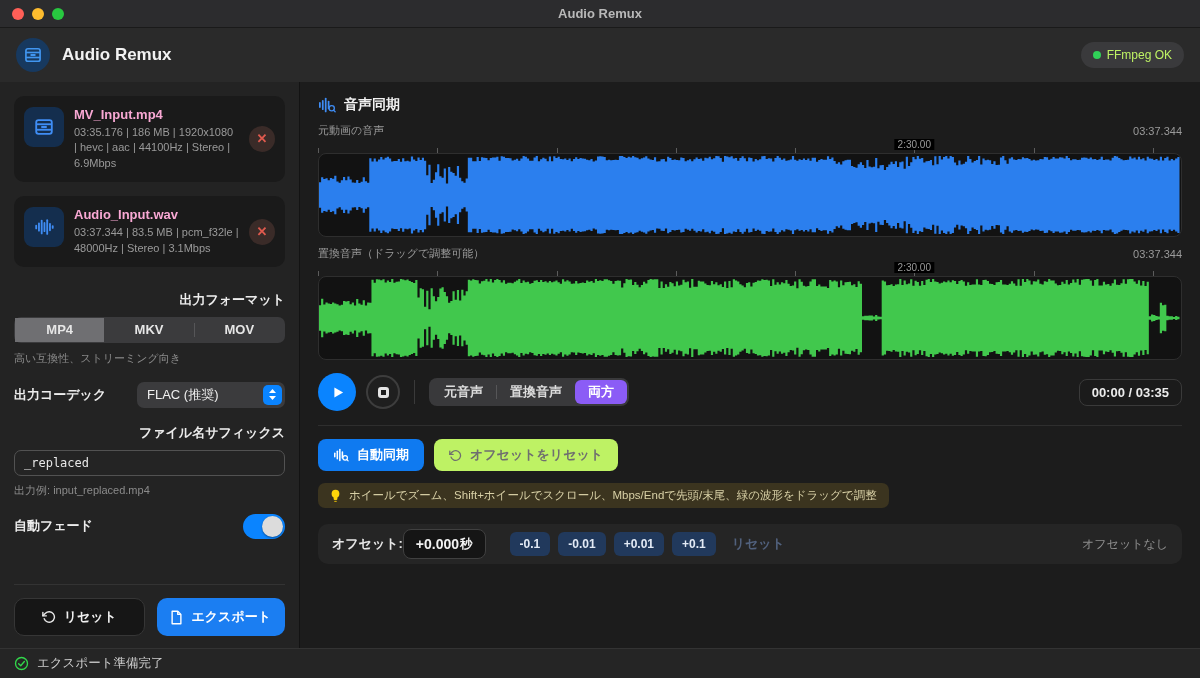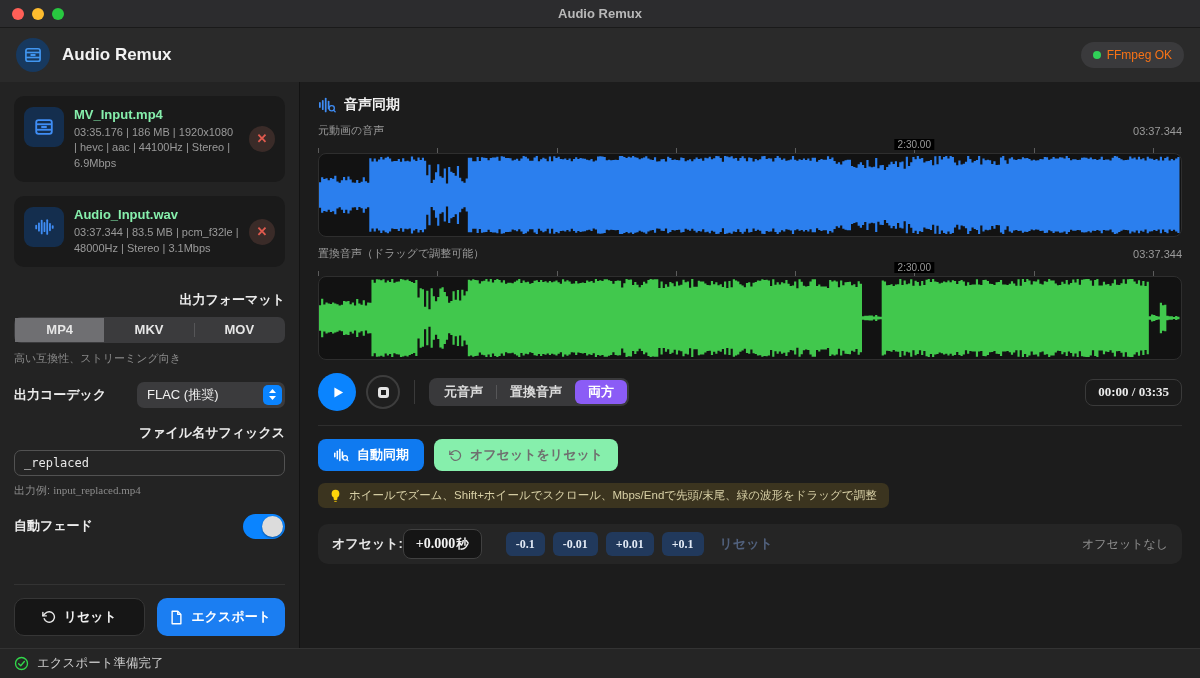--- a/index.html
+++ b/index.html
@@ -3,21 +3,21 @@
 <meta charset="utf-8">
 <style>
   * { margin:0; padding:0; box-sizing:border-box; }
   html,body { width:1200px; height:678px; overflow:hidden; }
   body {
     font-family:"Liberation Sans", sans-serif;
     background:#1c1c1c; color:#e8e8e8;
     display:flex; flex-direction:column;
     -webkit-font-smoothing:antialiased;
   }
-  .mono { font-family:Liberation Serif, serif; }
+  .mono { font-family:Liberation Sans, sans-serif; }
 
   
   .titlebar {
     height:28px; background:#2c2c2e; border-bottom:1px solid #1a1a1a;
     display:flex; align-items:center; position:relative; flex:none;
   }
   .traffic { display:flex; gap:8px; margin-left:12px; }
   .tl { width:12px; height:12px; border-radius:50%; }
   .tl.red{ background:#ff5f57;} .tl.yellow{ background:#febc2e;} .tl.green{ background:#28c840;}
   .titlebar-title {
@@ -31,42 +31,42 @@
     display:flex; align-items:center; padding:0 16px;
   }
   .app-icon {
     width:34px; height:34px; border-radius:50%; background:#17395f;
     display:flex; align-items:center; justify-content:center; margin-right:12px;
   }
   .app-title { font-size:17px; font-weight:bold; color:#f2f2f2; }
   .badge {
     margin-left:auto; height:26px; background:#3a3a3c; border-radius:13px;
     display:flex; align-items:center; gap:6px; padding:0 12px;
-    font-size:12px; color:#f97316;
+    font-size:12px; color:#bef264;
   }
   .dot { width:8px; height:8px; border-radius:50%; background:#30d158; }
 
   
   .content { flex:1; display:flex; min-height:0; }
 
   
   .sidebar {
     width:300px; flex:none; background:#232323; border-right:1px solid #131313;
     display:flex; flex-direction:column; padding:14px 14px 12px 14px;
   }
   .file-card {
     background:#1a1a1a; border-radius:10px; padding:11px 10px;
     display:flex; gap:10px; align-items:flex-start; margin-bottom:14px;
   }
   .file-tile {
     width:40px; height:40px; border-radius:9px; background:#142e4e; flex:none;
     display:flex; align-items:center; justify-content:center;
   }
   .file-info { flex:1; min-width:0; }
-  .file-name { font-size:13px; font-weight:bold; color:#86efac; margin-bottom:3px; }
+  .file-name { font-size:13px; font-weight:bold; color:#f9a8d4; margin-bottom:3px; }
   .file-meta { font-size:11px; line-height:1.4; color:#9a9a9a; }
   .remove-btn {
     width:26px; height:26px; border-radius:50%; background:#3a2b28; flex:none;
     color:#e05a4e; font-size:13px; font-weight:bold; line-height:26px; text-align:center;
     align-self:center; cursor:pointer;
   }
   .side-label { font-size:13px; font-weight:bold; color:#ececec; margin:10px 0 8px;text-align:right; }
   .seg-control {
     height:26px; background:#3b3b3d; border-radius:7px; display:flex; padding:1px;
     align-items:stretch;
@@ -165,21 +165,21 @@
     margin-left:auto; height:27px; background:#1b1b1b; border:1px solid #3a3a3a; border-radius:8px;
     display:flex; align-items:center; padding:0 12px; font-size:13px; font-weight:bold; color:#ececec;
   }
   .sync-sep { border-top:1px solid #2e2e2e; margin-top:14px; }
   .sync-actions { display:flex; gap:10px; margin-top:13px; }
   .action-btn {
     height:32px; border-radius:8px; padding:0 15px; display:flex; align-items:center; gap:8px;
     font-size:13px; font-weight:bold; cursor:pointer;
   }
   .action-btn.blue { background:#0f7af0; color:#fff; }
-  .action-btn.disabled { background:#86efac; color:#6f6f6f; }
+  .action-btn.disabled { background:#bef264; color:#6f6f6f; }
   .tip {
     margin-top:12px; align-self:flex-start; background:#3b341f; border-radius:7px;
     padding:5px 12px; font-size:11.5px; color:#d8d0a6; display:flex; align-items:center; gap:8px;
   }
   .offset-bar {
     margin-top:16px; height:40px; background:#252525; border-radius:10px;
     display:flex; align-items:center; padding:0 14px;
   }
   .offset-label { font-size:13px; font-weight:bold; color:#e6e6e6; }
   .offset-value {

